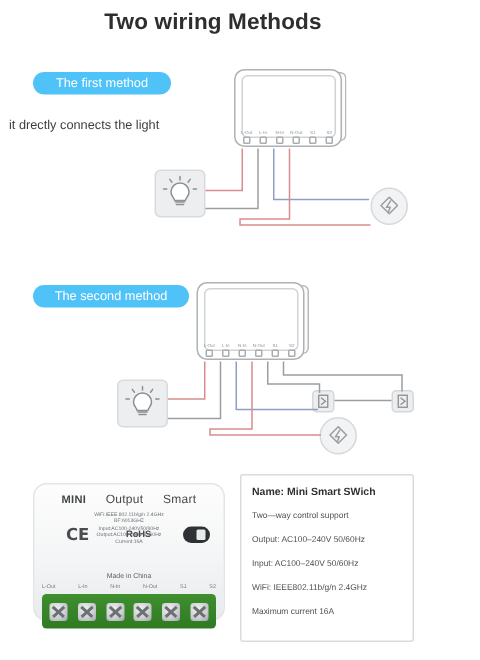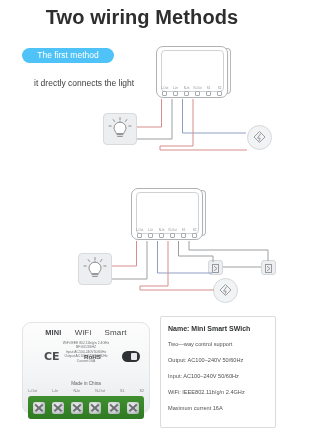--- a/index.html
+++ b/index.html
@@ -10,21 +10,21 @@
     color:#3a3a3a;
     overflow:hidden;
     position:relative;
   }
   .page{position:relative;width:284px;height:440px;}
 
   
   .title{
     position:absolute;left:0;top:6px;width:284px;
     text-align:center;
-    font-size:20px;font-weight:bold;color:#2e2e2e;
+    font-size:15px;font-weight:bold;color:#2e2e2e;
     letter-spacing:.1px;
   }
 
   
   .badge{
     position:absolute;
     background:#4fc3f7;
     color:#ffffff;
     border-radius:9px;
     font-size:8.5px;
@@ -37,21 +37,21 @@
   .badge.first{left:22px;top:48px;width:92px;text-align:center;}
   .badge.second{left:22px;top:190px;width:104px;}
 
   .caption{
     position:absolute;
     font-size:8.5px;
     color:#3d3d3d;
     line-height:14px;
     white-space:pre-line;
   }
-  .caption.first{left:34px;top:76px;width:130px;}
+  .caption.first{left:6px;top:76px;width:130px;}
   .caption.second{left:22px;top:213px;width:120px;}
 
   
   .dev{position:absolute;}
   .dev .shell{
     position:absolute;left:0;top:0;
     width:72px;height:52px;
     border:1.4px solid #aeb2b5;
     border-radius:7px;
     background:#ffffff;
@@ -285,20 +285,21 @@
 
   <svg class="wires">
     <g fill="none" stroke-width="1">
       <path d="M161.5 99 L161.5 127 L137 127" stroke="#d98c8c"></path>
       <path d="M172 99 L172 139 L137 139" stroke="#9a9ea1"></path>
       <path d="M182.5 99 L182.5 133 L246 133" stroke="#8f9fc4"></path>
       <path d="M193 99 L193 146 L160 146 L160 150 L247 150" stroke="#d98c8c"></path>
     </g>
   </svg>
 
+  <div class="badge second">The second method</div>
 
   <div class="dev" style="left:131px;top:188px;">
     <div class="side"></div>
     <div class="shell"></div>
     <div class="strip">
       <div class="term">
           <span class="tl">L-Out</span>
           <div class="hole"></div>
         </div>
       <div class="term">
@@ -365,21 +366,21 @@
       <path d="M178.5 241 L178.5 256 L213 256 L213 262" stroke="#9a9ea1"></path>
       <path d="M189 241 L189 250 L268 250 L268 261" stroke="#9a9ea1"></path>
       <path d="M223 267 L261 267" stroke="#9a9ea1"></path>
     </g>
   </svg>
 
   <div class="product">
     <div class="body"></div>
     <div class="brandrow">
       <span class="mini">MINI</span>
-      <span>WiFi</span>
+      <span>Output</span>
       <span>Smart</span>
     </div>
     <div class="speclist">
       <div>WiFi:IEEE 802.11b/g/n 2.4GHz</div>
       <div>BF:6013GHZ</div>
       <div>Input:AC100-240V50/60Hz</div>
       <div>Output:AC100-240V50/60Hz</div>
       <div>Current:16A</div>
     </div>
     <div class="certrow">

